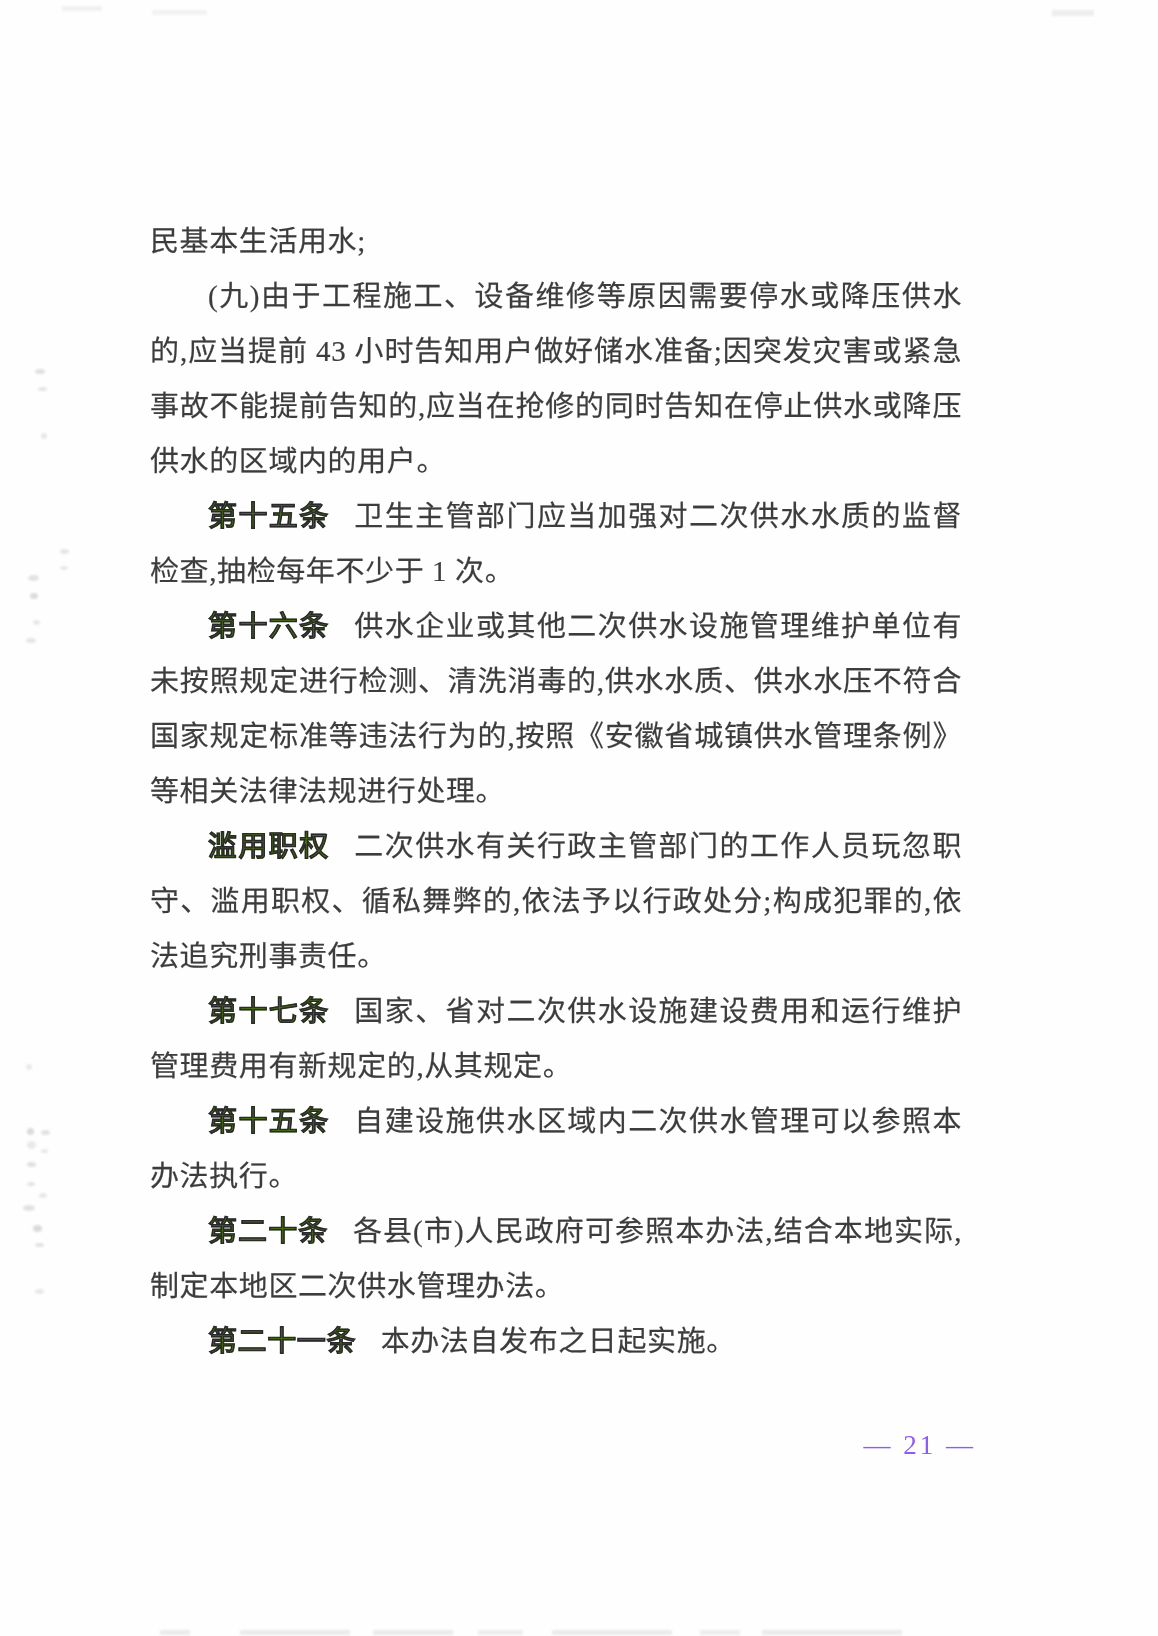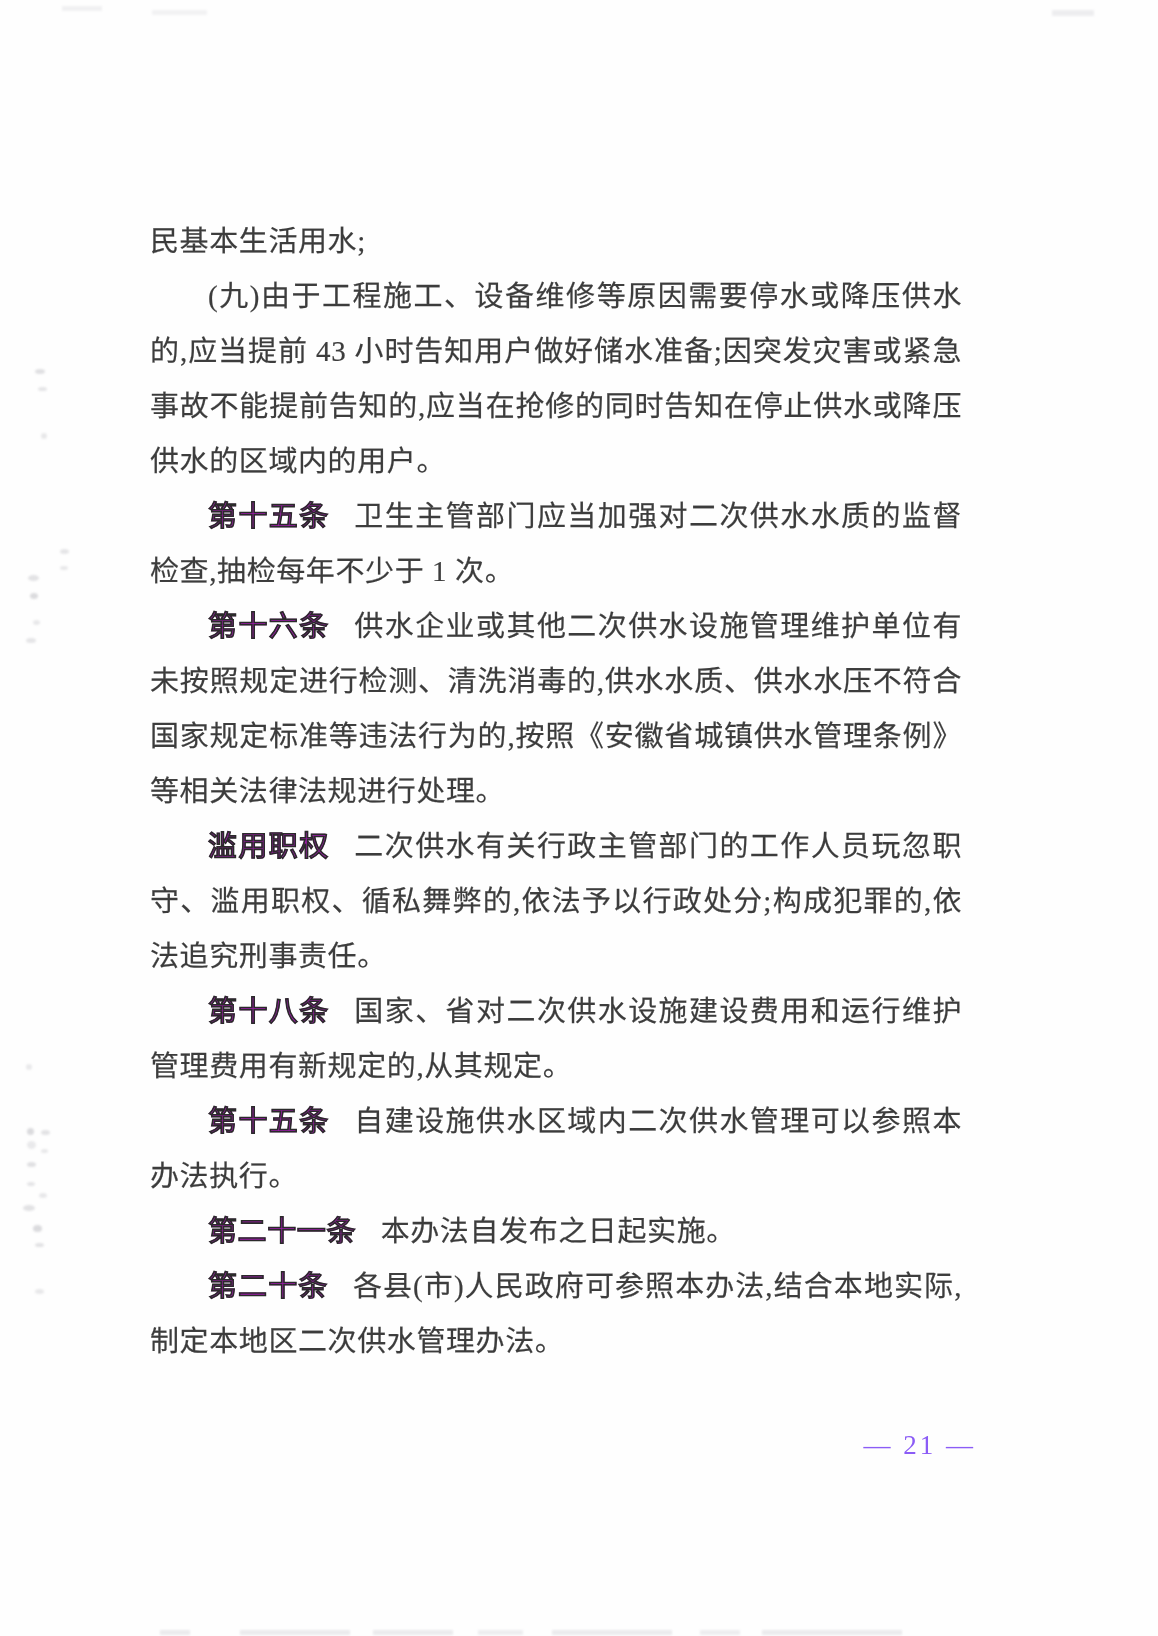--- a/index.html
+++ b/index.html
@@ -32,21 +32,21 @@
     line-height: 55px;
     letter-spacing: 0.6px;
     text-align: justify;
     text-justify: inter-character;
     color: #3c3c3c;
     -webkit-text-stroke: 0.2px #4a4a4a;
   }
   .para.indent { text-indent: 2em; }
   .art {
     font-weight: 700;
-    color: #a21caf;
+    color: #4d7c0f;
     -webkit-text-stroke: 0.6px #2a2a2a;
     margin-right: 0.85em;
   }
   .art:empty { display: none; margin: 0; }
   .page-number {
     position: absolute;
     top: 1430px;
     right: 182px;
     font-size: 27px;
     letter-spacing: 3px;
@@ -108,30 +108,30 @@
     <p class="para indent">
       <span class="art">第十五条</span><span>卫生主管部门应当加强对二次供水水质的监督检查,抽检每年不少于 1 次。</span>
     </p>
     <p class="para indent">
       <span class="art">第十六条</span><span>供水企业或其他二次供水设施管理维护单位有未按照规定进行检测、清洗消毒的,供水水质、供水水压不符合国家规定标准等违法行为的,按照《安徽省城镇供水管理条例》等相关法律法规进行处理。</span>
     </p>
     <p class="para indent">
       <span class="art">滥用职权</span><span>二次供水有关行政主管部门的工作人员玩忽职守、滥用职权、循私舞弊的,依法予以行政处分;构成犯罪的,依法追究刑事责任。</span>
     </p>
     <p class="para indent">
-      <span class="art">第十八条</span><span>国家、省对二次供水设施建设费用和运行维护管理费用有新规定的,从其规定。</span>
+      <span class="art">第十七条</span><span>国家、省对二次供水设施建设费用和运行维护管理费用有新规定的,从其规定。</span>
     </p>
     <p class="para indent">
       <span class="art">第十五条</span><span>自建设施供水区域内二次供水管理可以参照本办法执行。</span>
     </p>
     <p class="para indent">
-      <span class="art">第二十一条</span><span>本办法自发布之日起实施。</span>
+      <span class="art">第二十条</span><span>各县(市)人民政府可参照本办法,结合本地实际,制定本地区二次供水管理办法。</span>
     </p>
     <p class="para indent">
-      <span class="art">第二十条</span><span>各县(市)人民政府可参照本办法,结合本地实际,制定本地区二次供水管理办法。</span>
+      <span class="art">第二十一条</span><span>本办法自发布之日起实施。</span>
     </p>
   </div>
 
   <div class="page-number">— 21 —</div>
 
   <div class="edge-artifact" style="left:160px; top:1630px; width:30px;  height:5px; opacity:.35;"></div>
   <div class="edge-artifact" style="left:240px; top:1630px; width:110px; height:5px; opacity:.35;"></div>
   <div class="edge-artifact" style="left:373px; top:1630px; width:80px;  height:5px; opacity:.35;"></div>
   <div class="edge-artifact" style="left:478px; top:1630px; width:45px;  height:5px; opacity:.3;"></div>
   <div class="edge-artifact" style="left:552px; top:1630px; width:120px; height:5px; opacity:.35;"></div>

